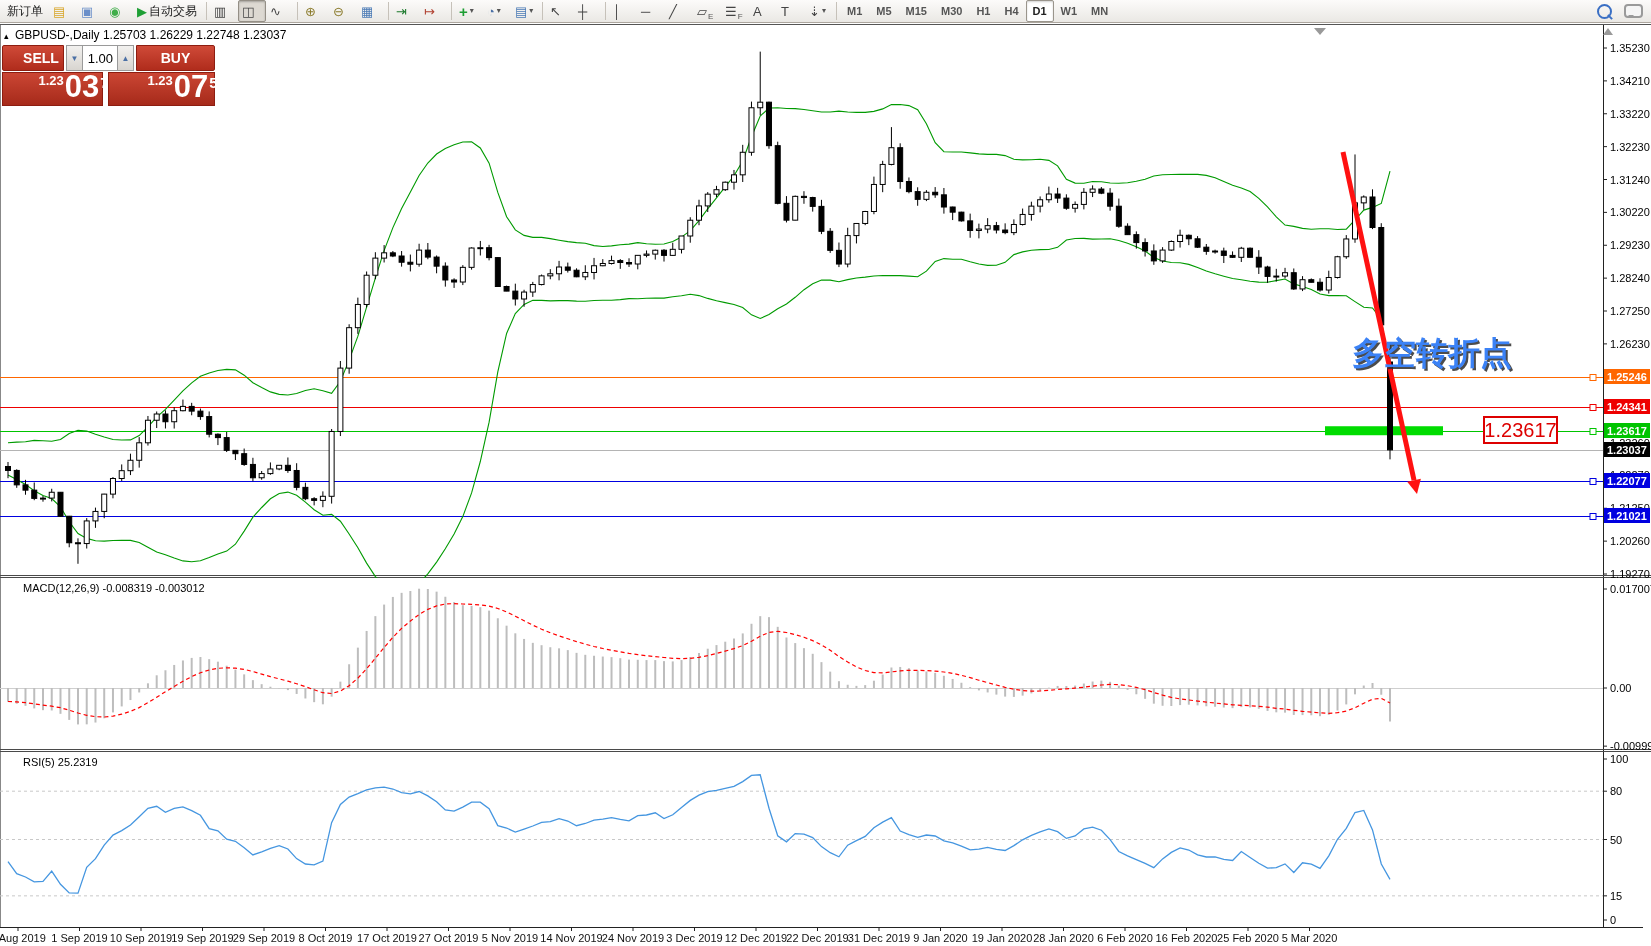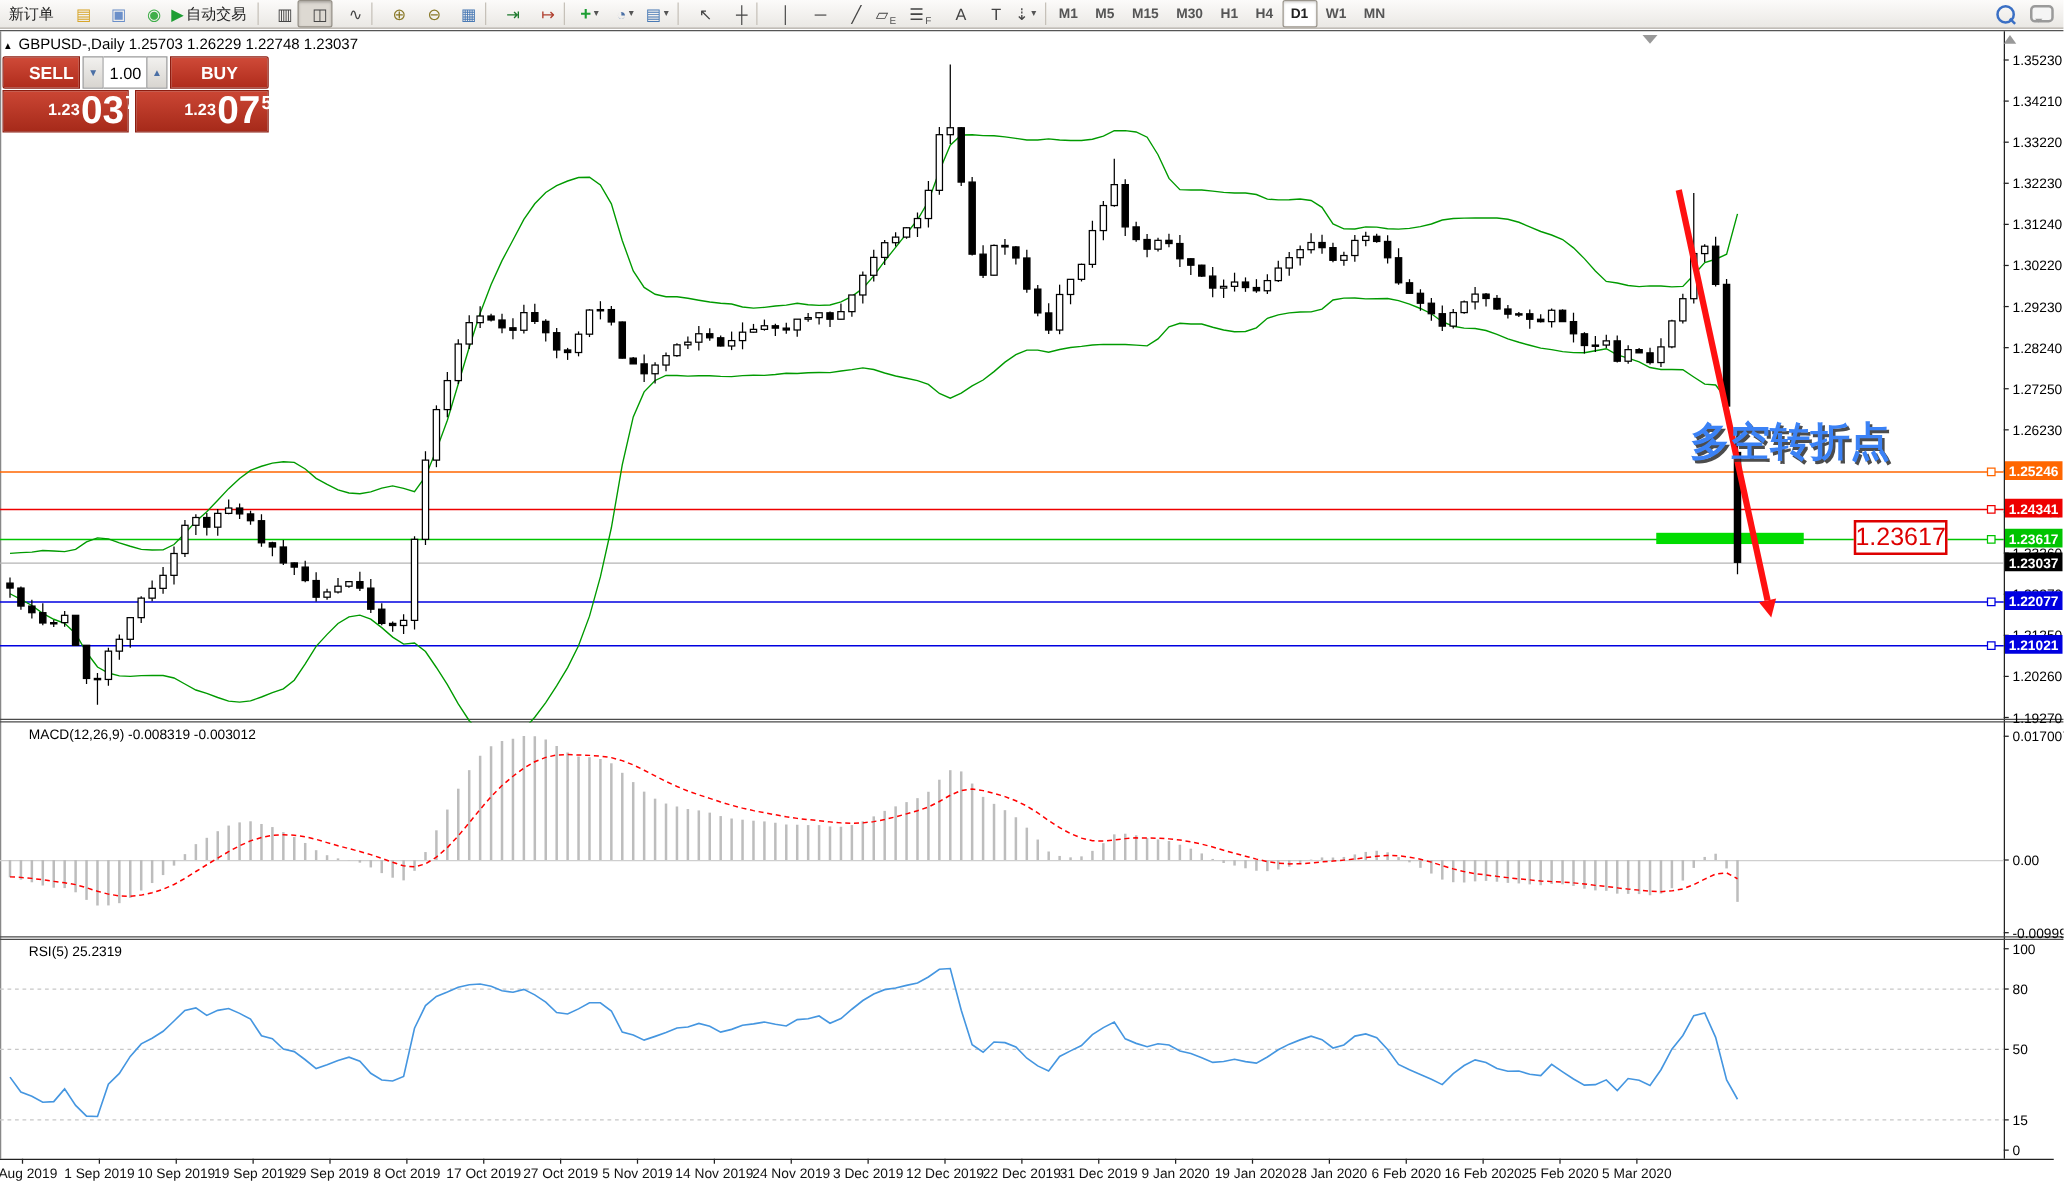--- a/index.html
+++ b/index.html
@@ -2,21 +2,21 @@
 <html><head>
 <meta charset="utf-8">
 <style>
   html,body{margin:0;padding:0;background:#fff;}
   .app{position:relative;width:1651px;height:946px;background:#fff;overflow:hidden;
        font-family:"Liberation Sans","DejaVu Sans",sans-serif;-webkit-user-select:none;user-select:none;}
   
   .toolbar{position:absolute;top:0;left:0;width:1651px;height:23px;z-index:6;
      background:linear-gradient(#fcfbfa,#eae8e4);border-bottom:1px solid #aca69e;
      display:flex;align-items:center;padding-left:1px;box-sizing:border-box;}
-  .tb-btn{height:20px;min-width:20px;display:flex;align-items:center;justify-content:flex-end;
+  .tb-btn{height:20px;min-width:20px;display:flex;align-items:center;justify-content:flex-start;
      font-size:13px;line-height:1;color:#444;padding:0 3px;border:1px solid transparent;border-radius:2px;cursor:default;}
   .tb-btn .g{display:inline-block;}
   .tb-btn.active{background:#ddd9d2;border-color:#948f86;box-shadow:inset 0 1px 2px rgba(0,0,0,.25);}
   .tb-btn .sub{font-size:8px;color:#555;margin-left:1px;align-self:flex-end;}
   .tb-btn .caret{font-size:8px;color:#555;margin-left:2px;}
   .tb-label{font-size:12px;color:#222;margin:0 2px;white-space:nowrap;}
   .tb-sep{width:1px;height:18px;background:#c6c1b9;margin:0 3px;}
   .tf-btn{font-size:11px;font-weight:bold;color:#555;padding:0 6px;height:20px;display:flex;align-items:center;
      border:1px solid transparent;border-radius:2px;}
   .tf-btn.active{background:#fff;border-color:#9a958c;box-shadow:inset 0 1px 2px rgba(0,0,0,.18);color:#222;}
@@ -38,21 +38,21 @@
   .oc-btn{background:linear-gradient(#cf4a38,#b02c1c);color:#fff;font-weight:bold;font-size:14px;
      display:flex;align-items:center;justify-content:center;border:1px solid #8d1d10;box-sizing:border-box;}
   .oc-sell{width:62px;border-radius:2px 0 0 2px;padding-left:16px;}
   .oc-buy{width:66px;margin-left:2px;border-radius:0 2px 2px 0;flex:1;}
   .oc-spin{width:17px;background:linear-gradient(#f2f1ef,#d8d5d0);border:1px solid #9a9a9a;color:#4a6fa5;
      font-size:8px;display:flex;align-items:center;justify-content:center;box-sizing:border-box;}
   .oc-vol{width:34px;background:#fff;border:1px solid #9a9a9a;border-left:none;border-right:none;
      font-size:13px;color:#000;display:flex;align-items:center;justify-content:flex-end;padding-right:4px;box-sizing:border-box;}
   .oc-row2{display:flex;height:34px;}
   .oc-price{background:linear-gradient(#cb4634,#a62a1a);border:1px solid #8d1d10;color:#fff;
-     display:flex;align-items:center;justify-content:center;box-sizing:border-box;padding-bottom:1px;padding-left:42px;}
+     display:flex;align-items:flex-start;justify-content:center;box-sizing:border-box;padding-bottom:1px;padding-left:42px;}
   .oc-price .small{font-size:13px;font-weight:bold;margin-bottom:3px;}
   .oc-price .big{font-size:31px;font-weight:bold;line-height:0.92;margin:0 1px;}
   .oc-price .sup{font-size:15px;font-weight:bold;align-self:flex-start;margin-top:1px;}
   .oc-price-sell{width:101px;}
   .oc-price-buy{width:107px;margin-left:5px;}
   
   .turning-text{position:absolute;left:1352px;top:332px;z-index:4;font-size:32px;font-weight:bold;
      color:#3b82f6;text-shadow:2px 2px 0 rgba(45,45,45,.85);white-space:nowrap;
      font-family:"Liberation Sans","DejaVu Sans",sans-serif;}
   .callout{position:absolute;left:1483px;top:416px;width:75px;height:28px;z-index:4;background:#fff;

